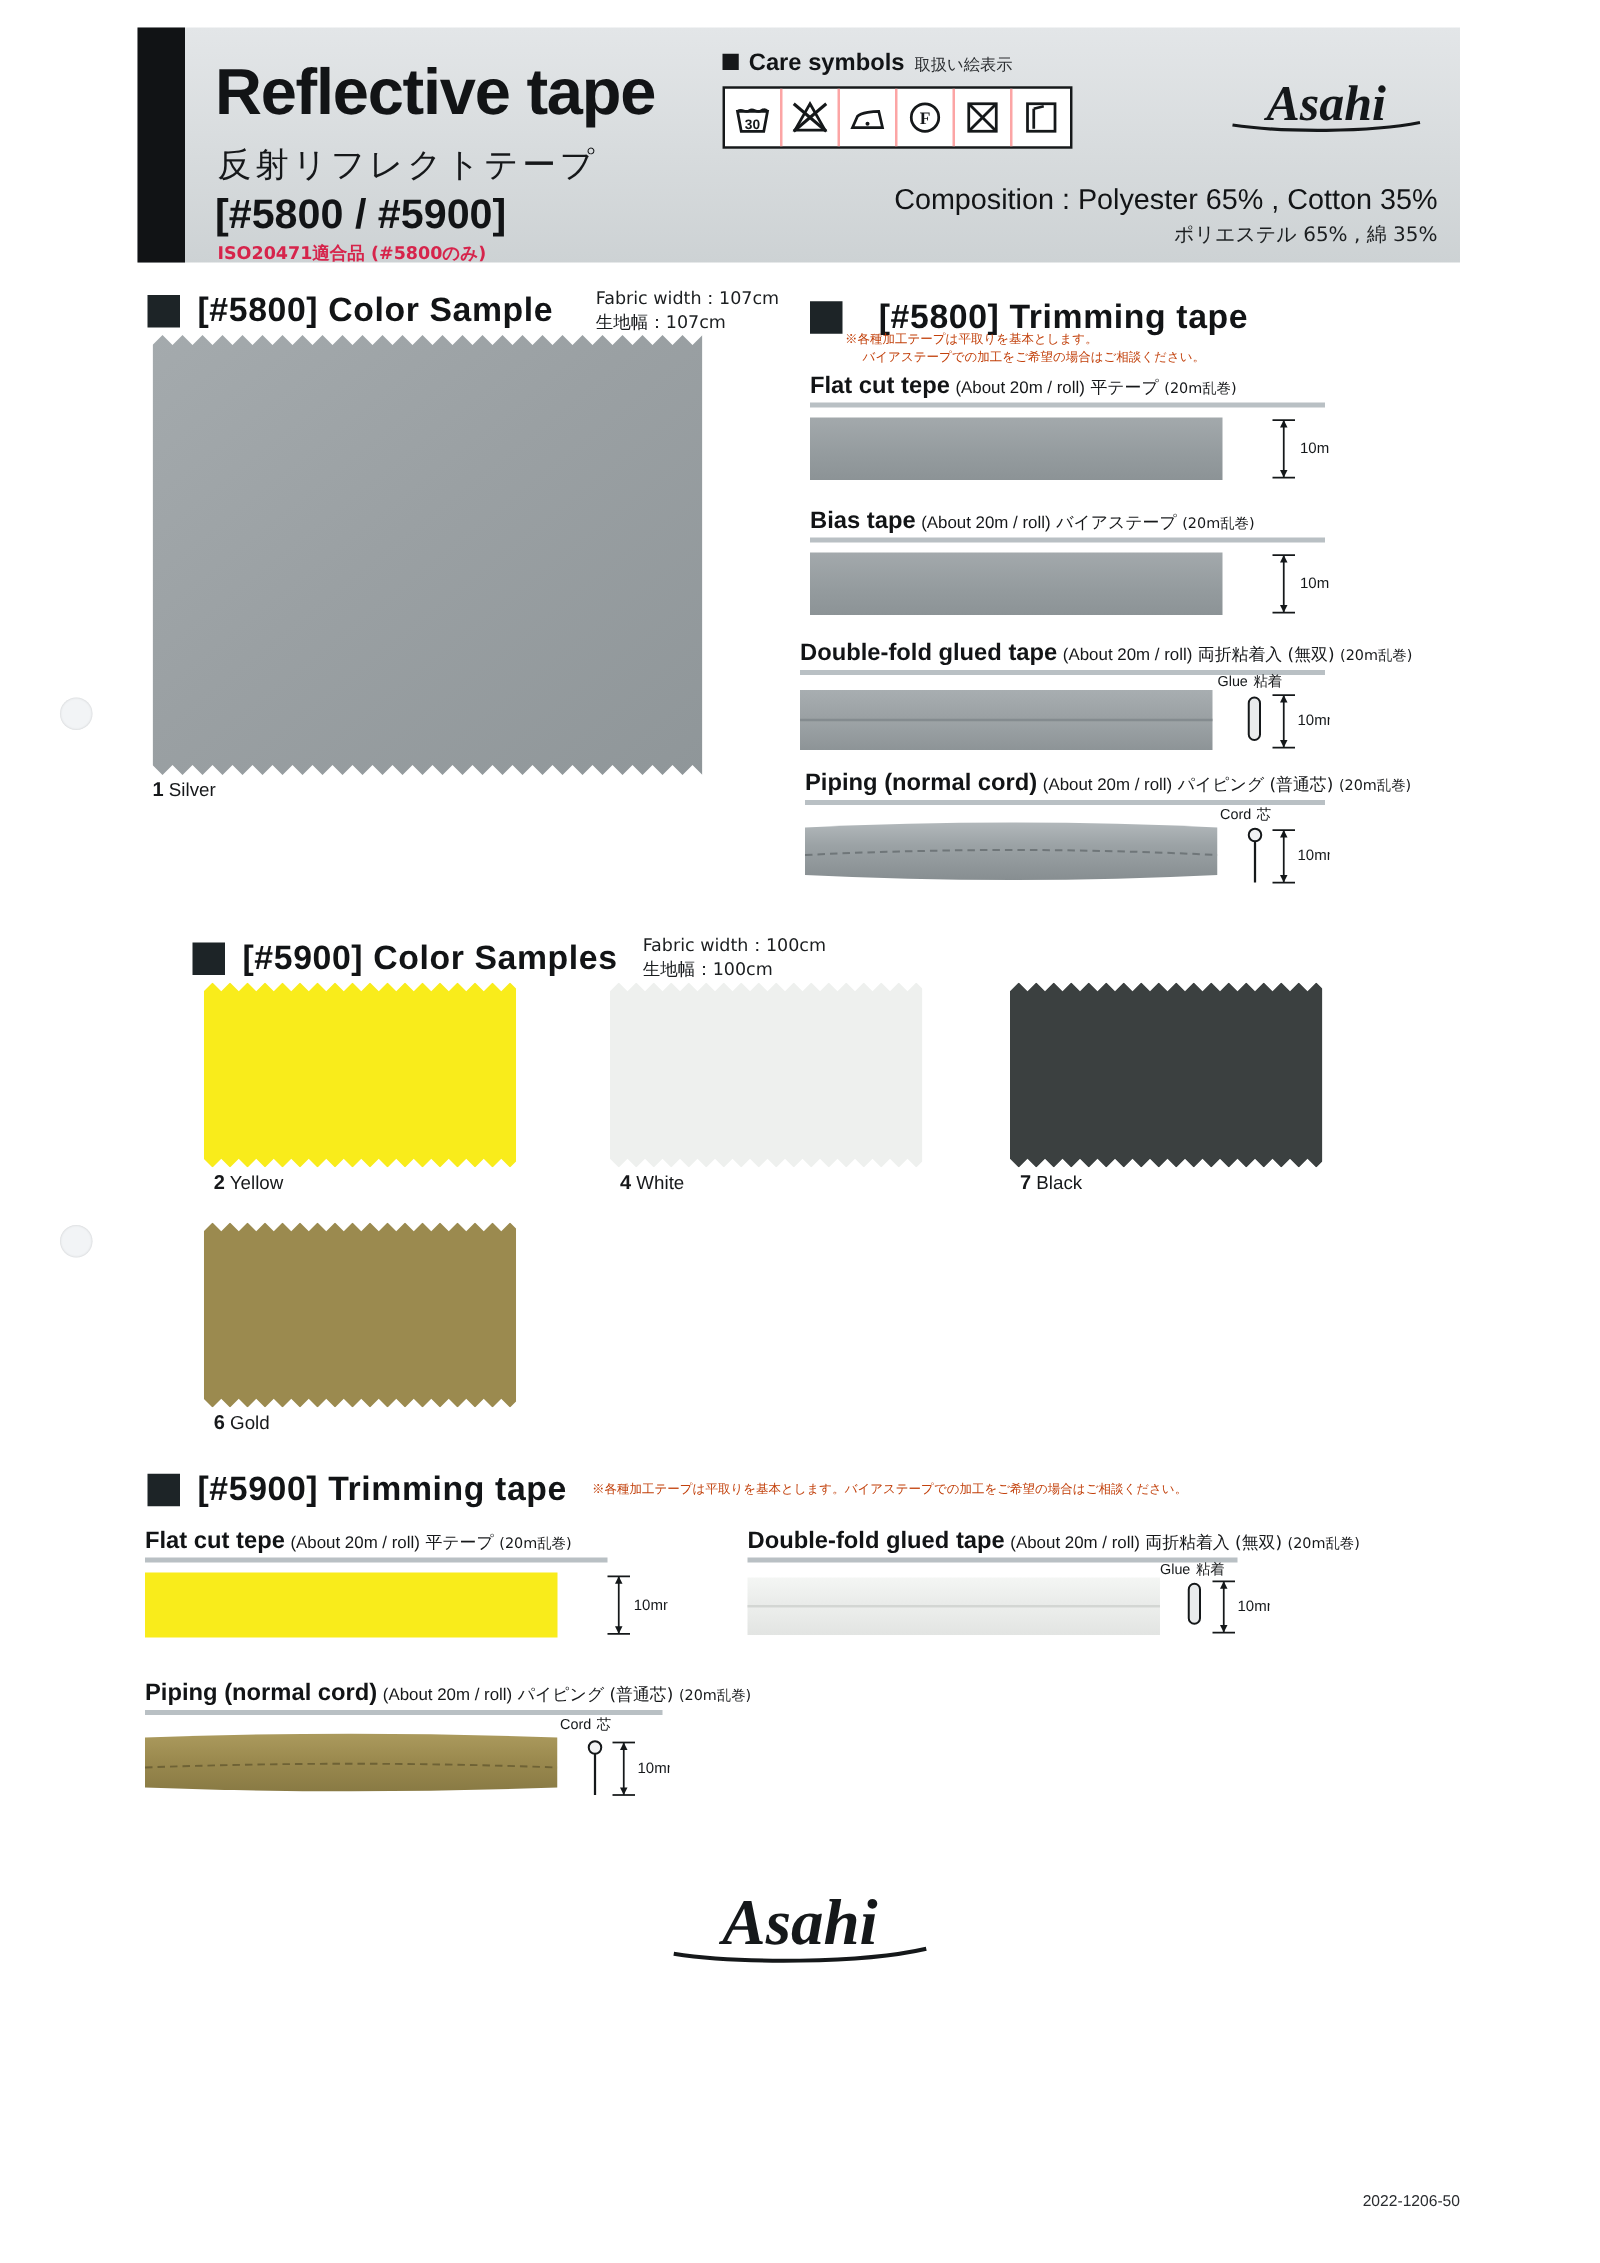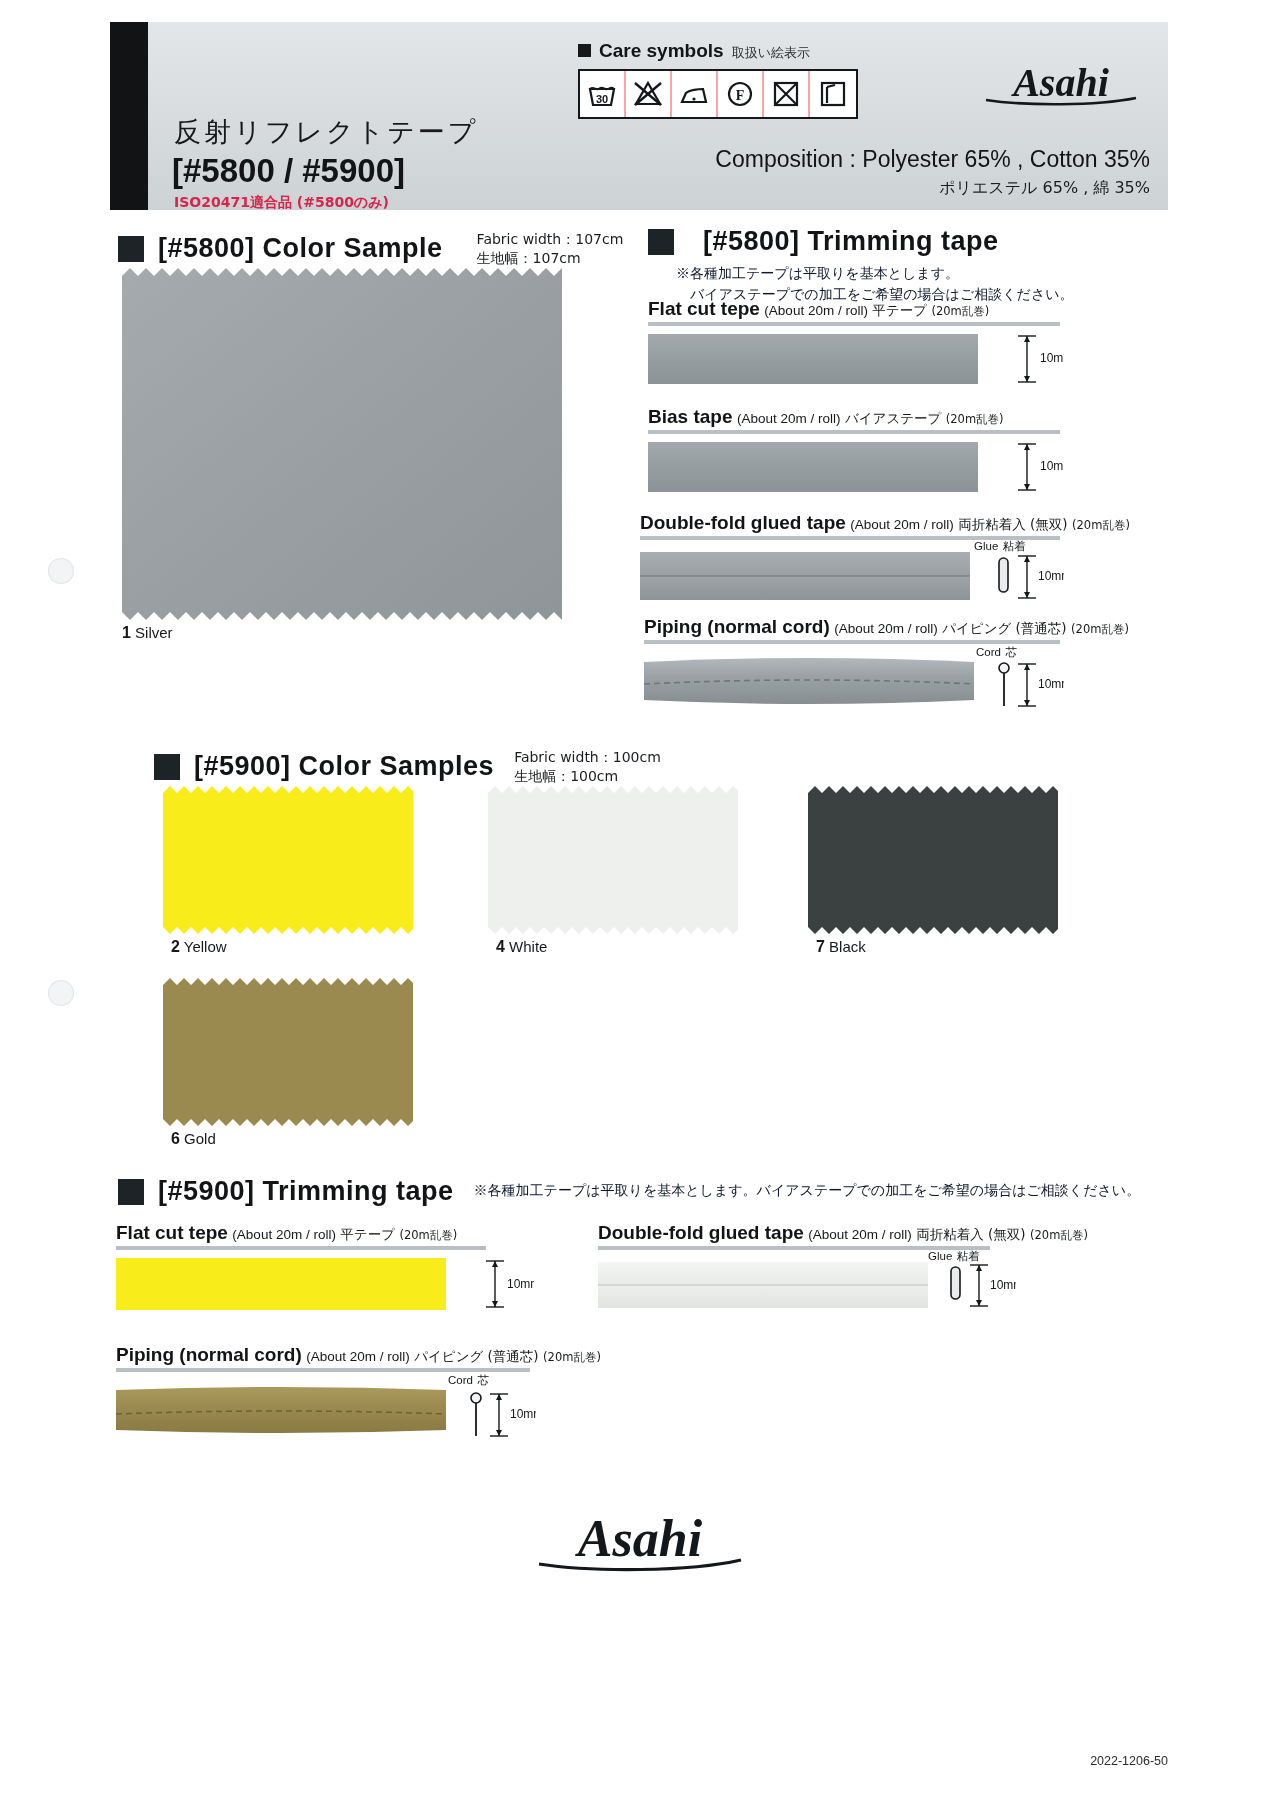--- a/index.html
+++ b/index.html
@@ -72,21 +72,21 @@
   }
   .comp-jp {
     position: absolute; right: 18px; top: 156px;
     font-size: 16px; color: #1b1e20; font-family:"DejaVu Sans",sans-serif;
   }
   
   .sec-head { position: absolute; display: flex; align-items: center; gap: 14px; }
   .sec-sq { width: 26px; height: 26px; background: #1d2427; }
   .sec-title { font-size: 27px; font-weight: 700; color: #121416; letter-spacing: .5px; }
   .sec-sub { font-size: 14px; color: #1b1e20; line-height: 1.35; font-family:"DejaVu Sans",sans-serif; }
-  .sec-note { font-size: 14px; color: #0f172a; line-height: 1.5; font-family:Liberation Mono, monospace; }
+  .sec-note { font-size: 10px; color: #c2410c; line-height: 1.5; font-family:Liberation Serif, serif; }
 
   
   .swatch { position: absolute; }
   .sw-label { position: absolute; font-size: 15px; color:#16181a; }
   .sw-num { font-weight: 700; font-size: 16px; }
 
   
   .tape { position: absolute; }
   .dimline { position: absolute; }
   .tape-title { position: absolute; white-space: nowrap; }
@@ -103,20 +103,21 @@
 <body>
 
 <div class="page">
 
   <div class="hole" style="left:48px; top:558px;"></div>
   <div class="hole" style="left:48px; top:980px;"></div>
 
   <div class="header">
     <div class="header-bar"></div>
 
+    <div class="title-en">Reflective tape</div>
     <div class="title-jp">反射リフレクトテープ</div>
     <div class="title-code">[#5800 / #5900]</div>
     <div class="title-iso">ISO20471適合品 (#5800のみ)</div>
 
     <div class="care-wrap">
       <div class="care-head">
         <span class="sq"></span>
         <span class="care-title">Care symbols</span>
         <span class="care-title-jp">取扱い絵表示</span>
       </div>
@@ -209,21 +210,21 @@
         </linearGradient>
       </defs>
       <rect x="0" y="0" width="440" height="352" fill="url(#silvgrad)" clip-path="url(#zz-big)"></rect>
     </svg>
   </div>
   <div class="sw-label" style="left:122px; top:624px;">
     <span class="sw-num">1</span>
     <span>Silver</span>
   </div>
 
-  <div class="sec-head" style="left:648px; top:226px;gap:29px;">
+  <div class="sec-head" style="left:648px; top:238px;gap:29px;">
     <div class="sec-sq"></div>
     <div class="sec-title">[#5800] Trimming tape</div>
   </div>
   <div class="sec-note" style="position:absolute; left:676px; top:264px; text-align:left;">
     <div>※各種加工テープは平取りを基本とします。</div>
     <div style="padding-left:14px;">バイアステープでの加工をご希望の場合はご相談ください。</div>
   </div>
 
   <div class="tape-title" style="left:648px; top:298px;">
     <span class="tt-en">Flat cut tepe</span>

